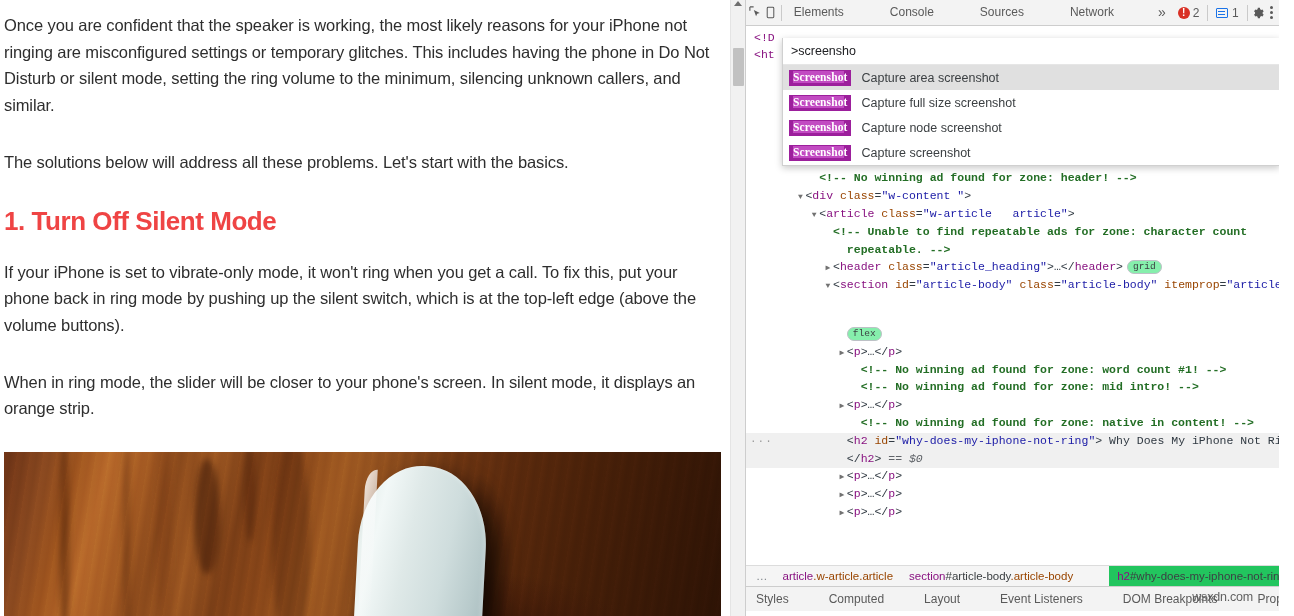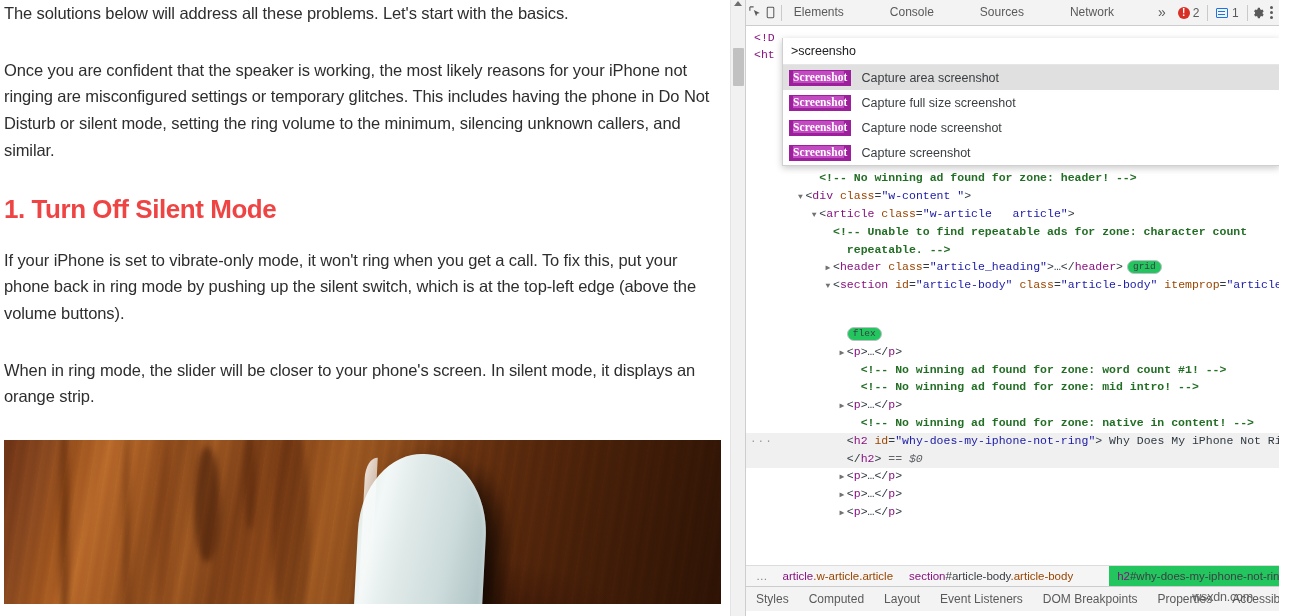--- a/index.html
+++ b/index.html
@@ -282,21 +282,21 @@
     color: #9a9a9a;
     font-size: 11px;
     letter-spacing: 1px;
   }
   .badge-pill {
     display: inline-block;
     font-family: "Liberation Mono", monospace;
     font-size: 9.5px;
     line-height: 12px;
     color: #3c4043;
-    background: #22c55e;
+    background: #86efac;
     border: 1px solid #bdc1c6;
     border-radius: 7px;
     padding: 0 5px;
     vertical-align: 1px;
     margin-left: 4px;
   }
 
   
   .cmd-palette {
     position: absolute;
@@ -372,20 +372,21 @@
 
   
   .dt-bottom-tabs {
     height: 25px;
     display: flex;
     align-items: center;
     background: #f3f3f3;
     border-top: 1px solid #cdcdcd;
     position: relative;
     overflow: hidden;
+    gap: 20px;
   }
   .bt-tab {
     font-size: 12px;
     color: #5a5a5a;
     padding: 0 10px;
     line-height: 24px;
     white-space: nowrap;
   }
   .watermark {
     position: absolute;
@@ -398,22 +399,22 @@
     letter-spacing: -0.2px;
   }
 </style>
 </head>
 <body>
 
 <div id="root">
 
   <div class="page-pane">
     <div class="page-inner">
+      <p class="article-para first">Once you are confident that the speaker is working, the most likely reasons for your iPhone not ringing are misconfigured settings or temporary glitches. This includes having the phone in Do Not Disturb or silent mode, setting the ring volume to the minimum, silencing unknown callers, and similar.</p>
       <p class="article-para">The solutions below will address all these problems. Let's start with the basics.</p>
-      <p class="article-para first">Once you are confident that the speaker is working, the most likely reasons for your iPhone not ringing are misconfigured settings or temporary glitches. This includes having the phone in Do Not Disturb or silent mode, setting the ring volume to the minimum, silencing unknown callers, and similar.</p>
       <h2 class="article-h2">1. Turn Off Silent Mode</h2>
       <p class="article-para">If your iPhone is set to vibrate-only mode, it won't ring when you get a call. To fix this, put your phone back in ring mode by pushing up the silent switch, which is at the top-left edge (above the volume buttons).</p>
       <p class="article-para">When in ring mode, the slider will be closer to your phone's screen. In silent mode, it displays an orange strip.</p>
       <figure class="article-figure">
         <div class="wood-bg"></div>
         <div class="wood-streak s1"></div>
         <div class="wood-streak s2"></div>
         <div class="wood-streak s3"></div>
         <div class="wood-streak s4"></div>
         <div class="wood-streak s5"></div>

